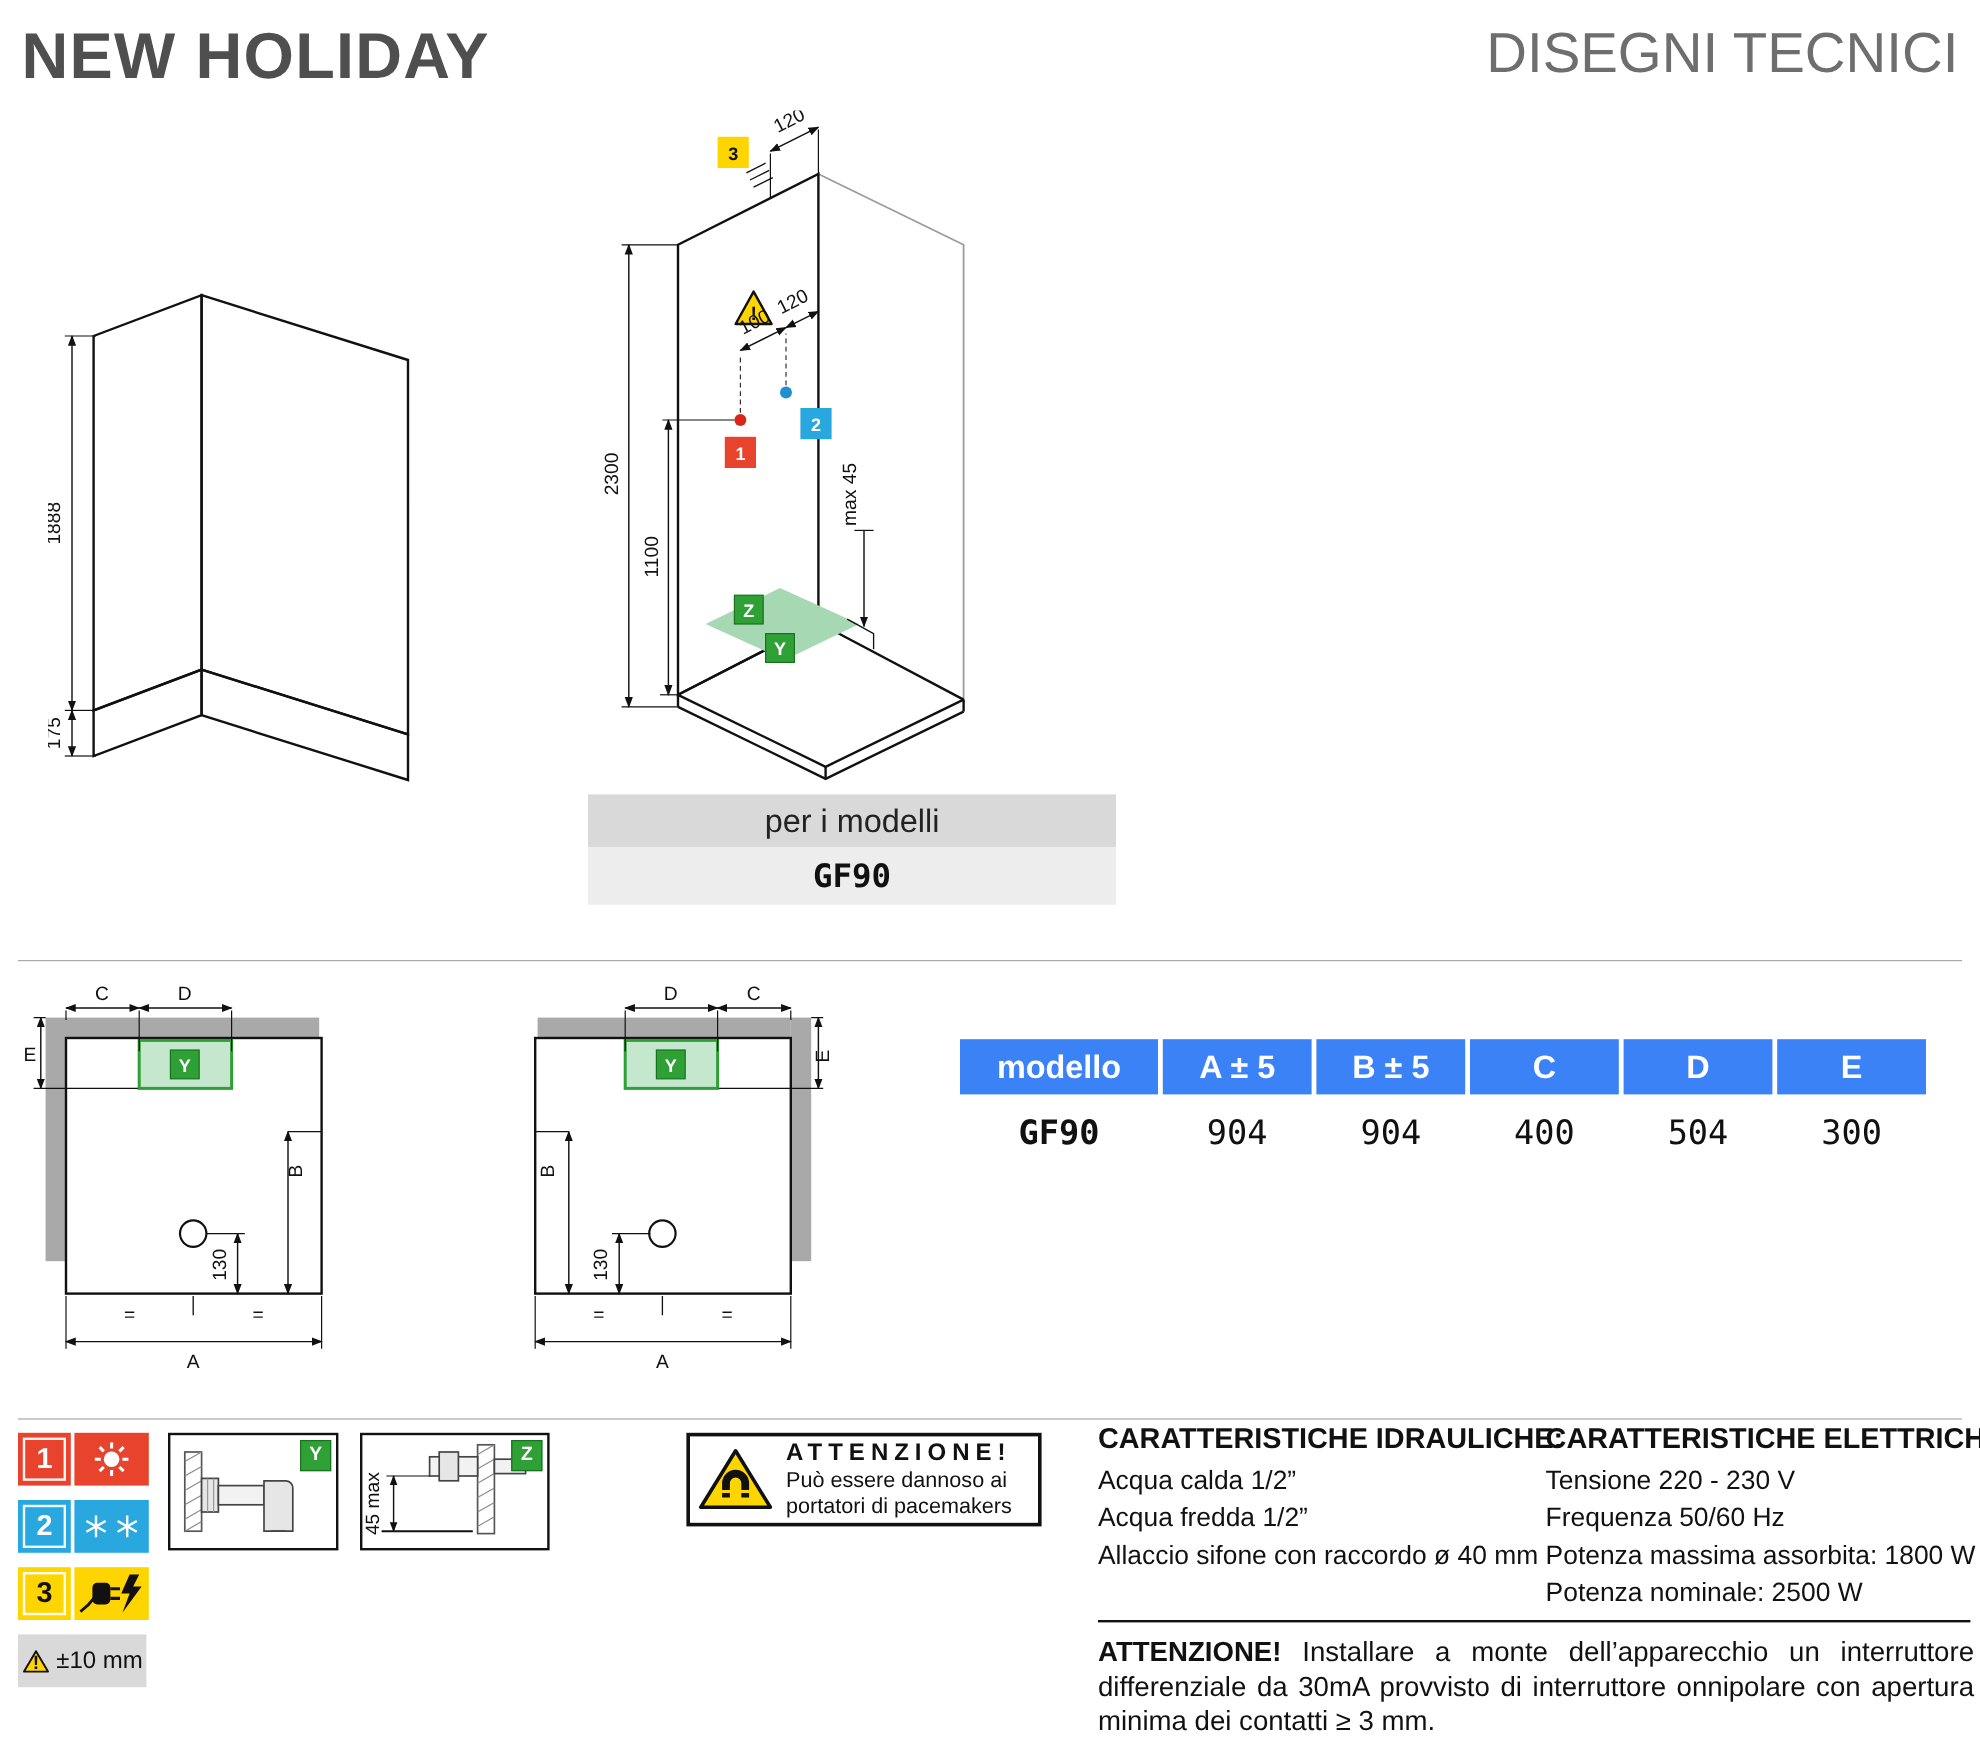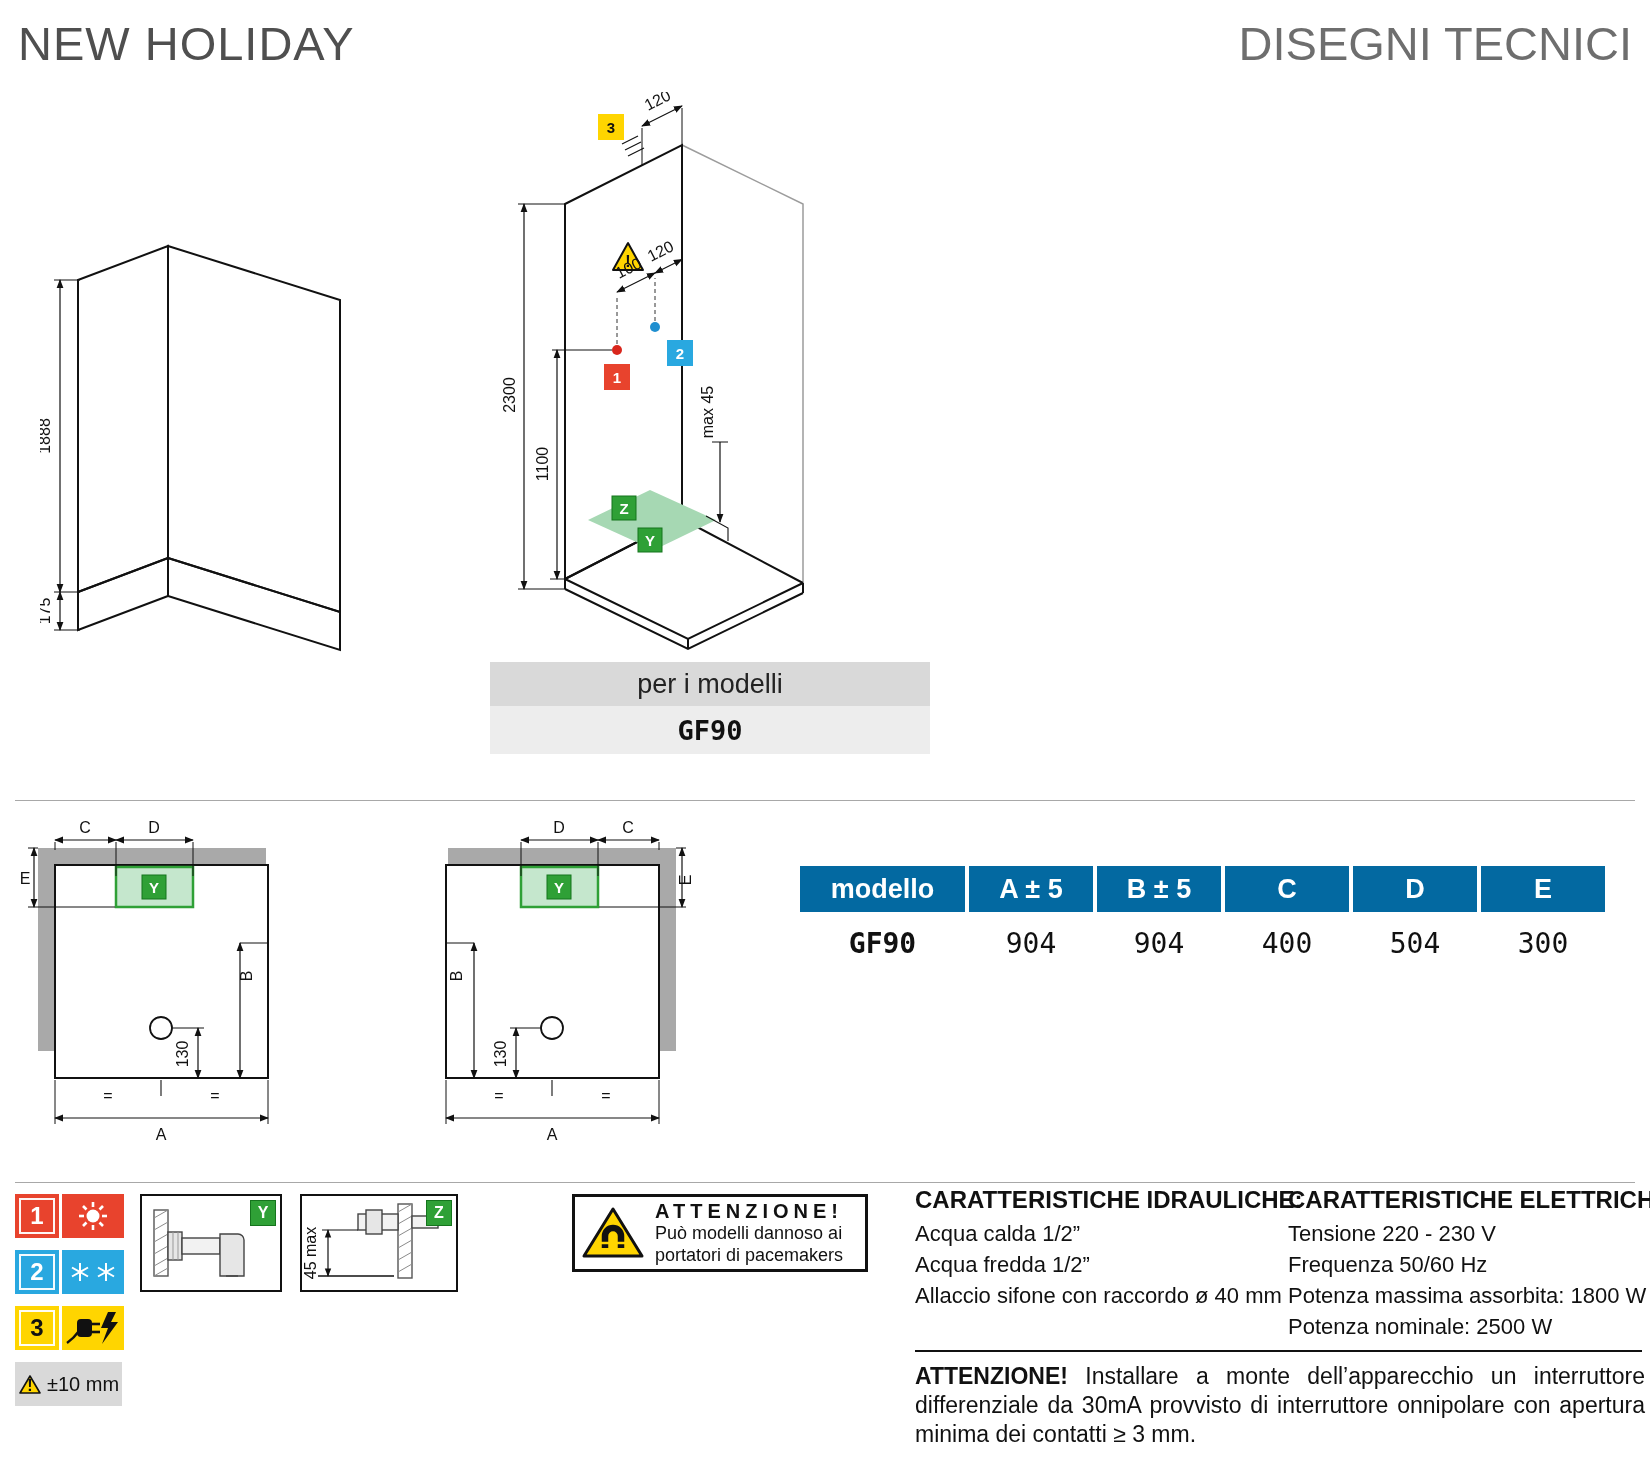--- a/index.html
+++ b/index.html
@@ -1,37 +1,37 @@
 <!DOCTYPE html>
 <html><head>
 <meta charset="utf-8">
 <style>
   *{margin:0;padding:0;box-sizing:border-box}
   html,body{background:#fff}
   body{width:1650px;height:1466px;position:relative;font-family:"Liberation Sans",sans-serif;color:#111;overflow:hidden}
   .abs{position:absolute}
-  .title1{font-size:47px;color:#4f4f4f;letter-spacing:1px;font-weight:normal}
+  .title1{font-size:54px;color:#4f4f4f;letter-spacing:1px;font-weight:bold}
   .title2{font-size:47px;color:#6e6e6e;font-weight:normal}
   .divider{height:0;border-top:1.5px solid #a8a8a8}
   .bar-caption{background:#d9d9d9;display:flex;align-items:center;justify-content:center;font-size:27px;color:#222}
   .bar-model{background:#ededed;display:flex;align-items:center;justify-content:center;font-size:27px;font-weight:bold;font-family:"DejaVu Sans Mono",monospace}
   
   svg text{font-family:"Liberation Sans",sans-serif;font-size:16px;fill:#111}
   .solid{stroke:#111;stroke-width:2;fill:none}
   .hid{stroke:#9c9c9c;stroke-width:1.5;fill:none}
   .dim{stroke:#111;stroke-width:1.2;fill:none}
   .ext{stroke:#111;stroke-width:1;fill:none}
   .thin{stroke:#111;stroke-width:1.1;fill:none}
   .dsh{stroke:#333;stroke-width:1;stroke-dasharray:4 3;fill:none}
   .lbl{font-size:15px;font-weight:bold;fill:#fff}
   .lblk{font-size:15px;font-weight:bold;fill:#111}
   .wall{fill:#a9a9a9}
   
   .trow{display:flex;gap:4px}
-  .th{background:#0369a1;color:#fff;font-weight:bold;font-size:27px;height:46px;display:flex;align-items:center;justify-content:center}
+  .th{background:#3b82f6;color:#fff;font-weight:bold;font-size:27px;height:46px;display:flex;align-items:center;justify-content:center}
   .td{height:54px;font-family:"DejaVu Sans Mono",monospace;font-size:28px;display:flex;align-items:center;justify-content:center}
   .c-model{width:165px}
   .c-v{width:124px}
   .model{font-weight:bold}
   
   .numsq{width:44px;height:44px;display:flex;align-items:center;justify-content:center;font-size:24px;font-weight:bold;color:#fff;position:relative}
   .numsq::after{content:"";position:absolute;inset:4px;border:2px solid rgba(255,255,255,.95)}
   .iconbox{width:62px;height:44px;display:flex;align-items:center;justify-content:center}
   .fitbox{border:2.5px solid #111;background:#fff}
   .greensq{position:absolute;top:4px;right:4px;width:26px;height:26px;background:#2fa036;border:1px solid #15741d;color:#fff;font-weight:bold;font-size:16px;display:flex;align-items:center;justify-content:center}
@@ -413,21 +413,21 @@
 
 <div class="abs attbox" style="left:572px;top:1194px;width:296px;height:78px">
   <svg width="64" height="58" viewBox="0 0 64 58" style="flex:none;margin-right:10px">
     <path d="M32,5 L3,52 L61,52 Z" fill="#ffd500" stroke="#111" stroke-width="3" stroke-linejoin="round"></path>
     <path d="M24,44 L24,32 A8,8 0 0 1 40,32 L40,44" stroke="#111" stroke-width="6.5" fill="none"></path>
     <line x1="20" y1="39" x2="28" y2="39" stroke="#ffd500" stroke-width="2.5"></line>
     <line x1="36" y1="39" x2="44" y2="39" stroke="#ffd500" stroke-width="2.5"></line>
   </svg>
   <div>
     <div class="atttitle">ATTENZIONE!</div>
-    <div class="attline">Può modelli dannoso ai</div>
+    <div class="attline">Può essere dannoso ai</div>
     <div class="attline">portatori di pacemakers</div>
   </div>
 </div>
 
 <div class="abs" style="left:915px;top:1186px;width:365px">
   <div class="chartitle">CARATTERISTICHE IDRAULICHE:</div>
   <div class="charline">Acqua calda 1/2”</div>
   <div class="charline">Acqua fredda 1/2”</div>
   <div class="charline">Allaccio sifone con raccordo ø 40 mm</div>
 </div>

